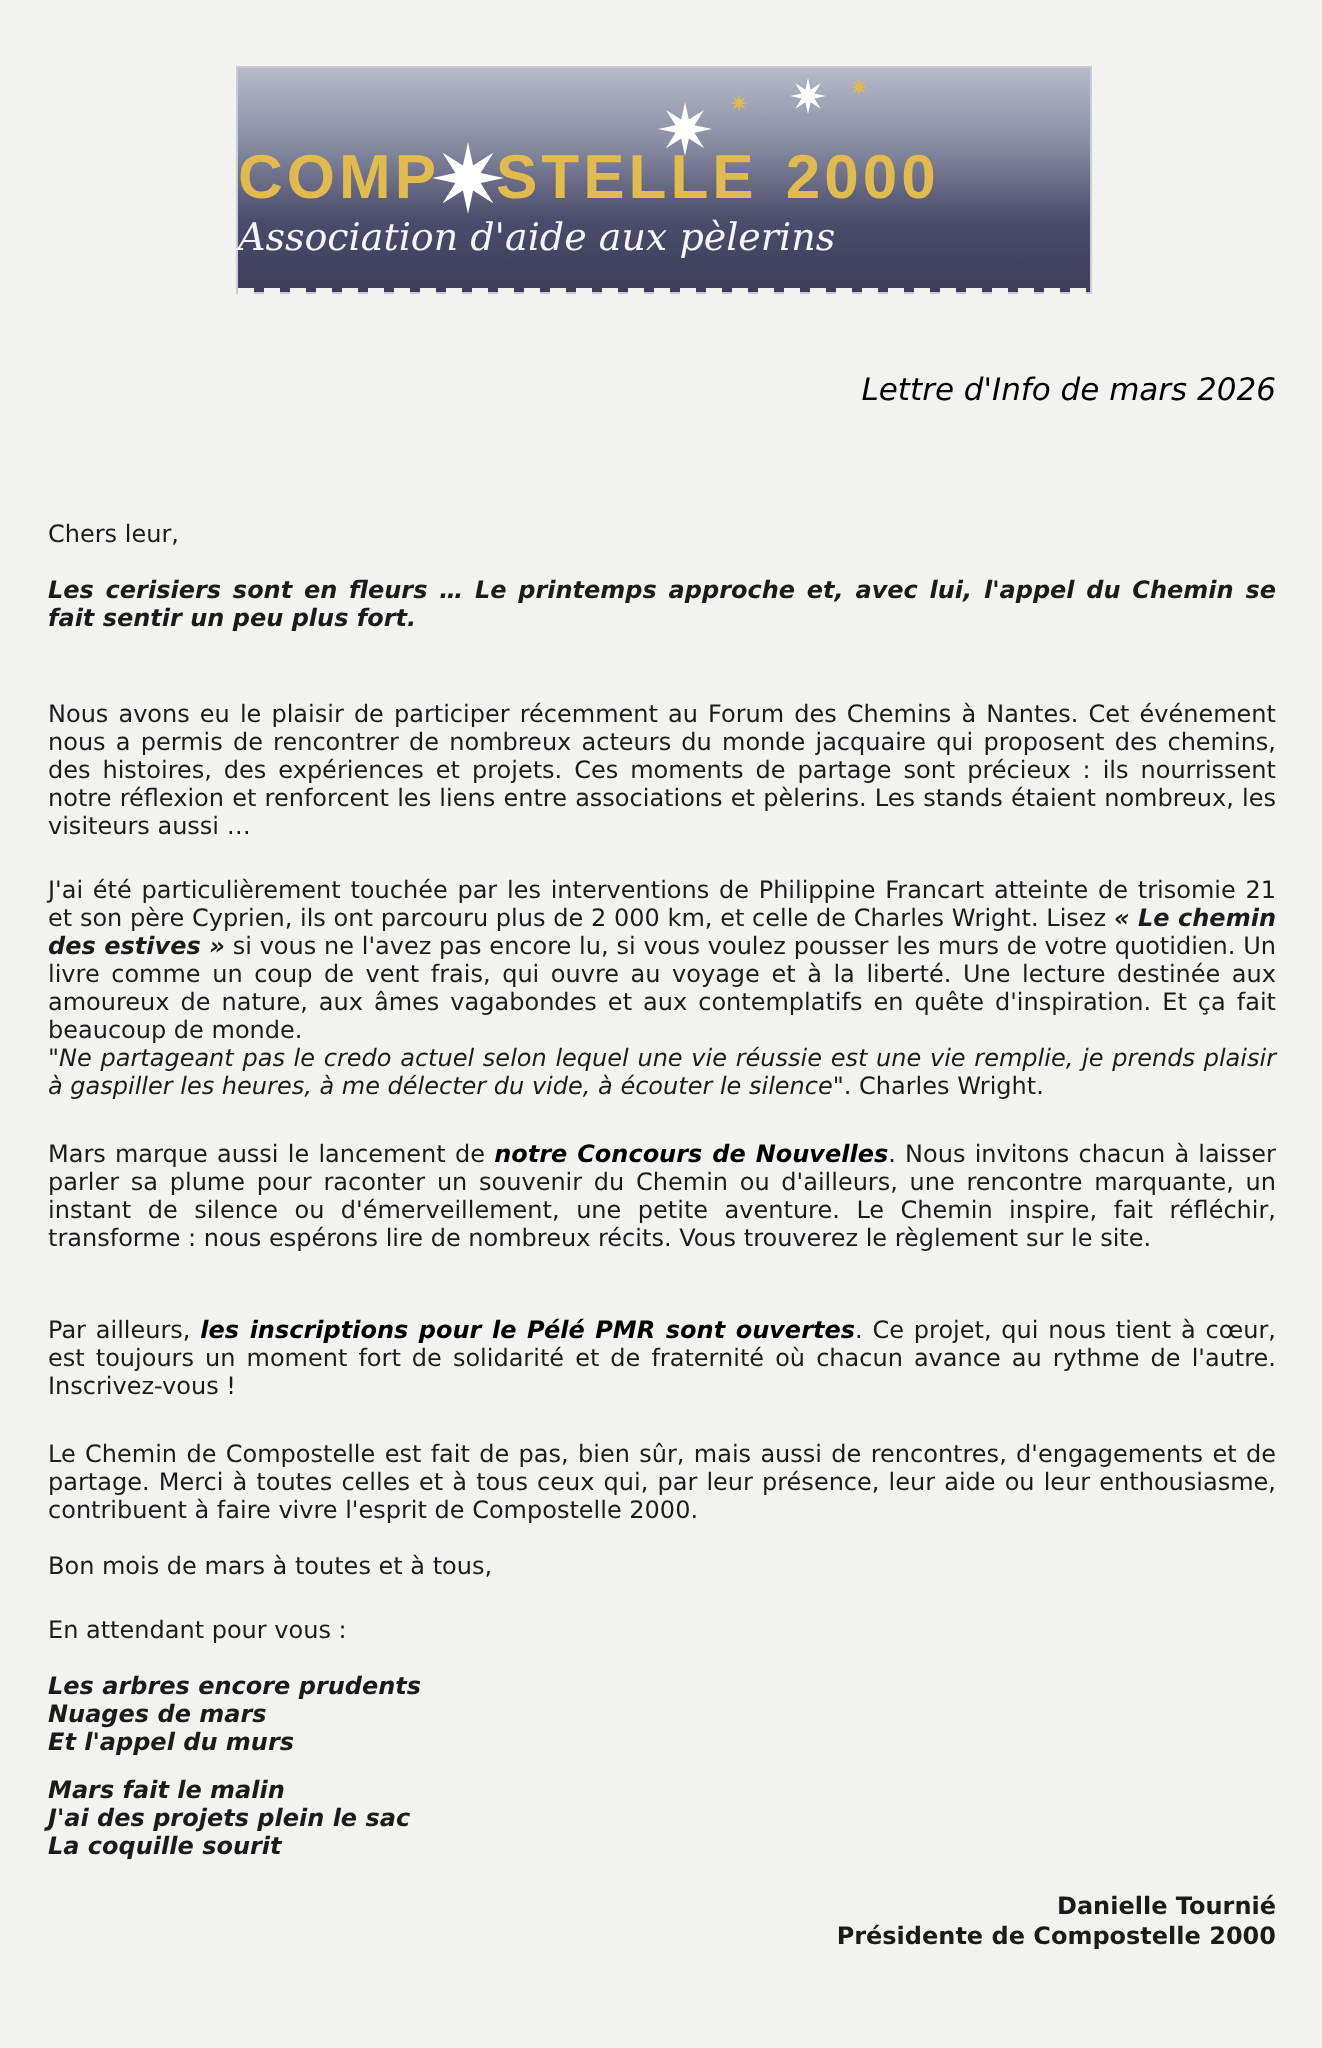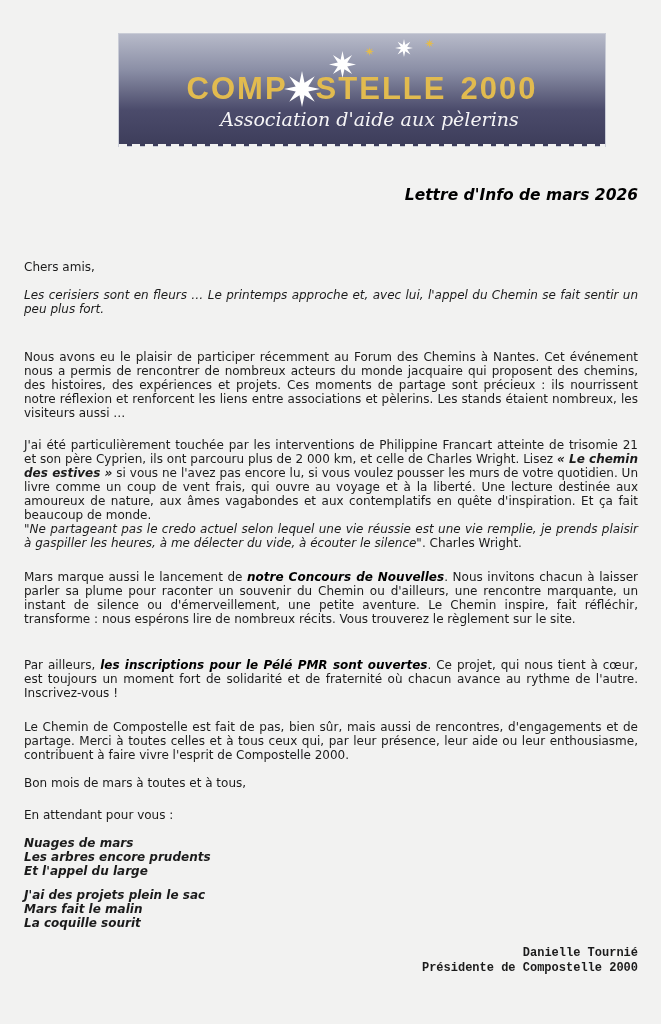--- a/index.html
+++ b/index.html
@@ -7,25 +7,25 @@
   body {
     background: #f2f2f1;
     font-family: "DejaVu Sans", sans-serif;
     color: #1b1b1b;
   }
 
   
   .banner {
     position: relative;
     margin: 33px 0 0 118px;
-    width: 488px;
+    width: 428px;
     height: 114px;
     background: linear-gradient(180deg, #b7bac9 0%, #8b8fa6 32%, #4b4b6b 68%, #3d3d5a 100%);
     border: 1px solid #c9ccd6;
-    text-align: center;
+    text-align: left;
     overflow: visible;
   }
   .banner::after { 
     content: "";
     position: absolute;
     left: 0; right: 0; bottom: -2px;
     height: 4px;
     background: repeating-linear-gradient(90deg, #f2f2f1 0 8px, rgba(242,242,241,0) 8px 13px);
   }
   .logo-line {
@@ -44,67 +44,66 @@
     margin: 0 -4px;
     vertical-align: -8px;
   }
   .logo-year { margin-left: 14px; }
   .banner-subtitle {
     margin-top: 1px;
     font-family: "DejaVu Serif", serif;
     font-style: italic;
     font-size: 19px;
     color: #f5f4f6;
-    padding-left: 15px;
   }
   .deco { position: absolute; }
   .deco.star-a { left: 210px; top: 17px; width: 27px; height: 27px; }
   .deco.dot-a  { left: 246px; top: 13px; width: 9px;  height: 9px; }
   .deco.star-b { left: 276px; top: 5px;  width: 18px; height: 18px; }
   .deco.dot-b  { left: 306px; top: 5px;  width: 9px;  height: 9px; }
 
   
   .doc-title {
     margin: 39px 23px 0 0;
     text-align: right;
-    font-weight: bold;
+    font-weight: normal;
     font-style: italic;
     font-size: 15.5px;
     color: #000;
   }
 
   
   .letter {
     margin: 56px 23px 0 24px;
     font-size: 12px;
     line-height: 14px;
     text-align: justify;
   }
   .letter p { margin-bottom: 18px; }
   p.salutation { margin-bottom: 14px; text-align: left; }
-  p.intro { font-weight: normal; font-style: italic; margin-bottom: 34px; }
+  p.intro { font-weight: bold; font-style: italic; margin-bottom: 34px; }
   p.para-forum { margin-bottom: 18px; }
   p.para-interventions { margin-bottom: 20px; }
   p.para-concours { margin-bottom: 32px; }
   p.para-pele { margin-bottom: 20px; }
   p.para-merci { margin-bottom: 14px; }
   p.closing { text-align: left; }
   p.poem-intro { margin-bottom: 14px; text-align: left; }
   .haiku { margin-bottom: 10px; font-weight: bold; font-style: italic; text-align: left; }
   .haiku span { display: block; }
   .book-title { font-weight: bold; font-style: italic; }
   .quote { font-style: italic; }
   .violet-link { font-weight: bold; font-style: italic; color: #000000; cursor: pointer; }
   .signature {
     margin-top: 16px;
     text-align: right;
     font-weight: bold;
     line-height: 15px;
   }
-  .signature span { display: block; font-family: Liberation Mono, monospace; }
+  .signature span { display: block; }
 </style>
 </head>
 <body>
 
 <svg width="0" height="0" style="position:absolute" aria-hidden="true">
   <defs>
     <polygon id="star8" points="24,12 16.2,13.7 20.5,20.5 13.7,16.2 12,24 10.3,16.2 3.5,20.5 7.8,13.7 0,12 7.8,10.3 3.5,3.5 10.3,7.8 12,0 13.7,7.8 20.5,3.5 16.2,10.3"></polygon>
   </defs>
 </svg>
 
@@ -129,47 +128,47 @@
           <use href="#star8" fill="#ffffff"></use>
         </svg><span>STELLE</span><span class="logo-year">2000</span>
     </div>
     <div class="banner-subtitle">Association d'aide aux pèlerins</div>
   </div>
 
   <div class="doc-title">Lettre d'Info de mars 2026</div>
 
   <div class="letter">
 
-    <p class="salutation">Chers amis,</p>
+    <p class="salutation">Chers leur,</p>
 
     <p class="intro">Les cerisiers sont en fleurs … Le printemps approche et, avec lui, l'appel du Chemin se fait sentir un peu plus fort.</p>
 
     <p class="para-forum">Nous avons eu le plaisir de participer récemment au Forum des Chemins à Nantes. Cet événement nous a permis de rencontrer de nombreux acteurs du monde jacquaire qui proposent des chemins, des histoires, des expériences et projets. Ces moments de partage sont précieux : ils nourrissent notre réflexion et renforcent les liens entre associations et pèlerins. Les stands étaient nombreux, les visiteurs aussi …</p>
 
     <p class="para-interventions"><span>J'ai été particulièrement touchée par les interventions de Philippine Francart atteinte de trisomie 21 et son père Cyprien, ils ont parcouru plus de 2 000 km, et celle de Charles Wright. Lisez </span><span class="book-title">« Le chemin des estives »</span><span> si vous ne l'avez pas encore lu, si vous voulez pousser les murs de votre quotidien. Un livre comme un coup de vent frais, qui ouvre au voyage et à la liberté. Une lecture destinée aux amoureux de nature, aux âmes vagabondes et aux contemplatifs en quête d'inspiration. Et ça fait beaucoup de monde.</span><br><span class="quote">"Ne partageant pas le credo actuel selon lequel une vie réussie est une vie remplie, je prends plaisir à gaspiller les heures, à me délecter du vide, à écouter le silence"</span><span>. Charles Wright.</span></p>
 
     <p class="para-concours"><span>Mars marque aussi le lancement de </span><span class="violet-link">notre Concours de Nouvelles</span><span>. Nous invitons chacun à laisser parler sa plume pour raconter un souvenir du Chemin ou d'ailleurs, une rencontre marquante, un instant de silence ou d'émerveillement, une petite aventure. Le Chemin inspire, fait réfléchir, transforme : nous espérons lire de nombreux récits. Vous trouverez le règlement sur le site.</span></p>
 
     <p class="para-pele"><span>Par ailleurs, </span><span class="violet-link">les inscriptions pour le Pélé PMR sont ouvertes</span><span>. Ce projet, qui nous tient à cœur, est toujours un moment fort de solidarité et de fraternité où chacun avance au rythme de l'autre. Inscrivez-vous !</span></p>
 
     <p class="para-merci">Le Chemin de Compostelle est fait de pas, bien sûr, mais aussi de rencontres, d'engagements et de partage. Merci à toutes celles et à tous ceux qui, par leur présence, leur aide ou leur enthousiasme, contribuent à faire vivre l'esprit de Compostelle 2000.</p>
 
     <p class="closing">Bon mois de mars à toutes et à tous,</p>
 
     <p class="poem-intro">En attendant pour vous :</p>
 
     <div class="haiku">
+      <span>Les arbres encore prudents</span>
       <span>Nuages de mars</span>
-      <span>Les arbres encore prudents</span>
-      <span>Et l'appel du large</span>
+      <span>Et l'appel du murs</span>
     </div>
 
     <div class="haiku">
+      <span>Mars fait le malin</span>
       <span>J'ai des projets plein le sac</span>
-      <span>Mars fait le malin</span>
       <span>La coquille sourit</span>
     </div>
 
     <div class="signature">
       <span>Danielle Tournié</span>
       <span>Présidente de Compostelle 2000</span>
     </div>
 
   </div>
 </div>

